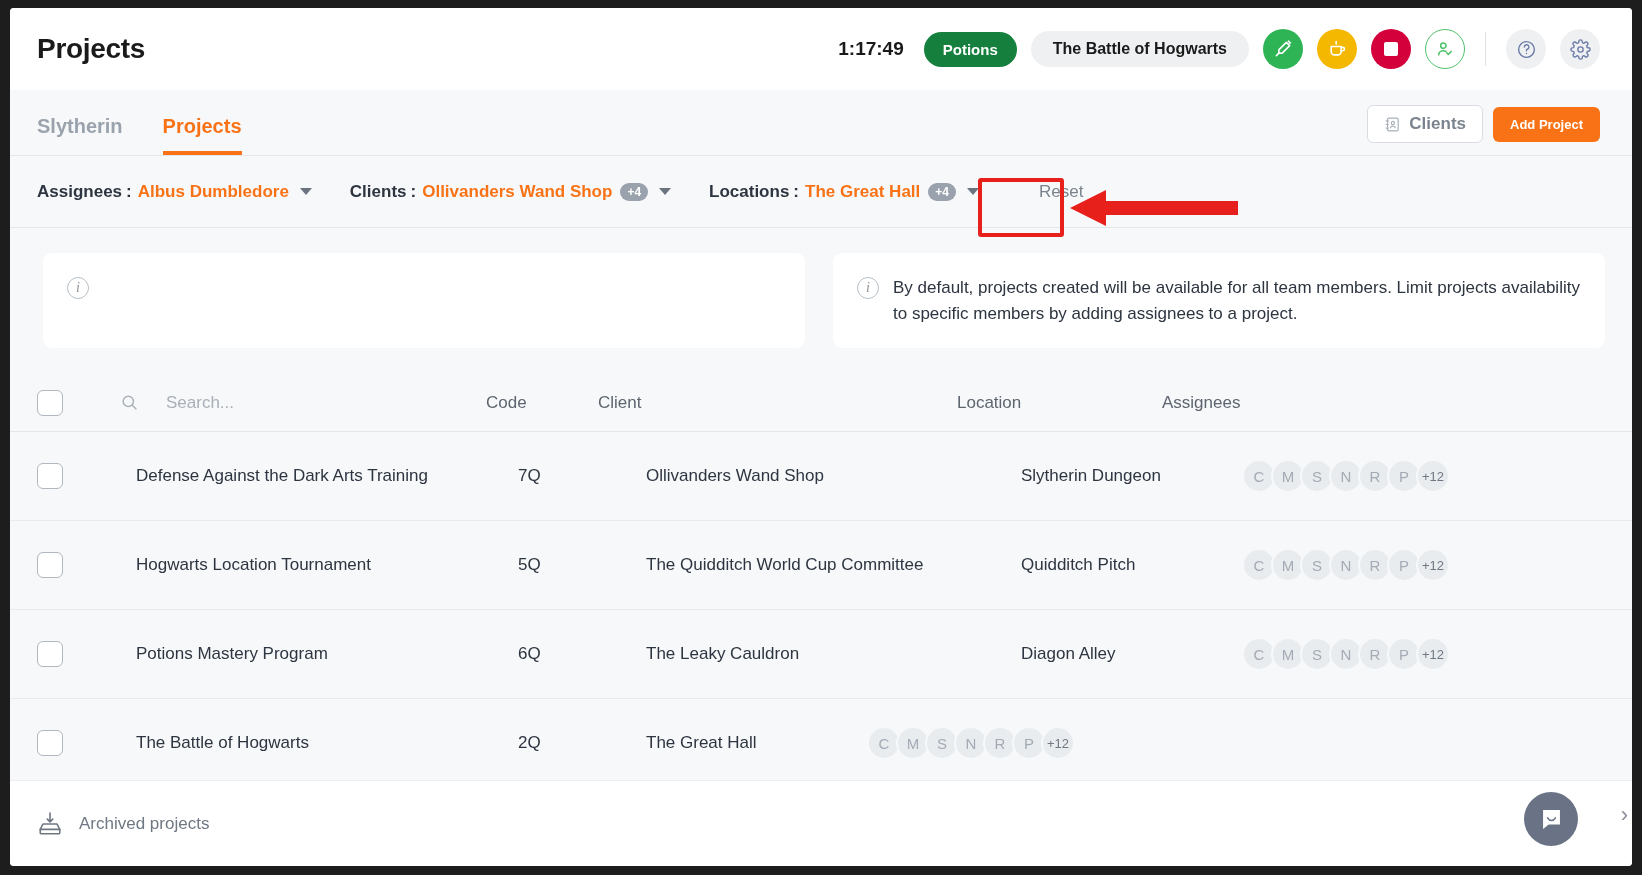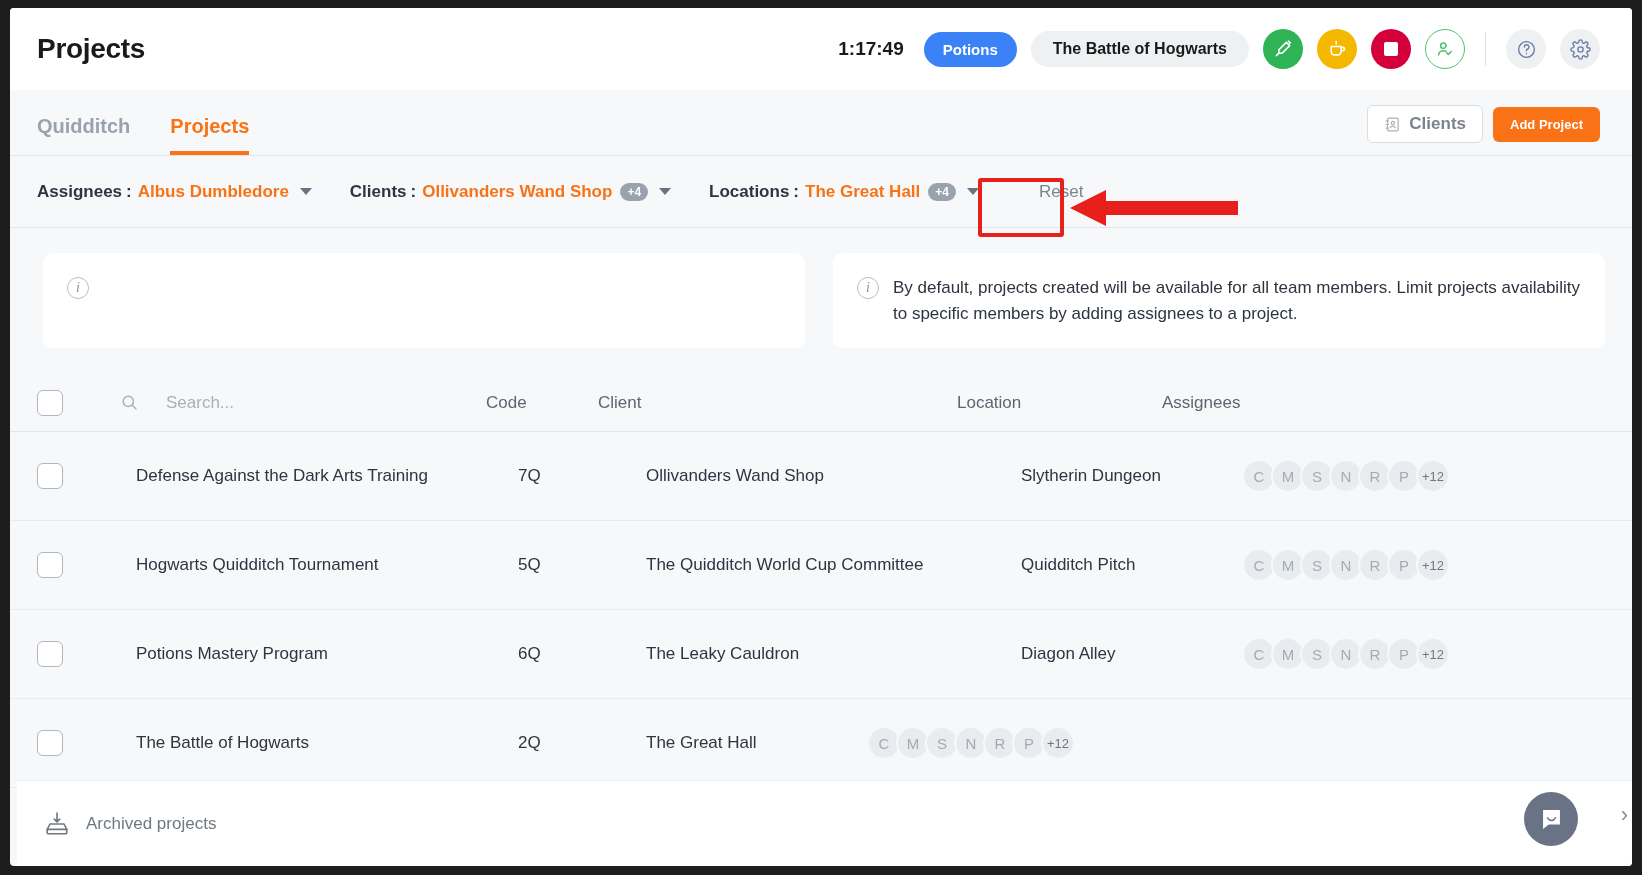--- a/index.html
+++ b/index.html
@@ -33,21 +33,21 @@
   .topbar-right {
     margin-left: auto;
     display: flex; align-items: center; gap: 14px;
   }
   .timer {
     font-size: 19px; font-weight: bold; color: #1a1a1a;
     font-family: "Liberation Sans", sans-serif;
     margin-right: 6px;
   }
   .pill-task {
-    background: #3b82f6; color: #fff;
+    background: #15803d; color: #fff;
     font-size: 15px; font-weight: bold;
     padding: 9px 19px; border-radius: 20px;
     white-space: nowrap;
   }
   .pill-project {
     background: #eef0f2; color: #1a1a1a;
     font-size: 16px; font-weight: bold;
     padding: 9px 22px; border-radius: 20px;
     white-space: nowrap;
   }
@@ -215,21 +215,20 @@
   .av.more { font-size: 13px; color: #6f7882; }
 
   
   .footer {
     position: absolute; left: 0; bottom: 0;
     width: 100%; height: 86px;
     background: #fff;
     display: flex; align-items: center;
     padding: 0 27px;
     border-top: 1px solid #eceef1;
-    margin-left: 7px;
   }
   .arch {
     display: flex; align-items: center; gap: 16px;
     font-size: 17px; color: #6f7882;
     cursor: pointer;
   }
   .chat-btn {
     position: absolute; right: 54px; bottom: 20px;
     width: 54px; height: 54px; border-radius: 50%;
     background: #6a7285;
@@ -298,21 +297,21 @@
         <svg width="21" height="21" viewBox="0 0 24 24" fill="none" stroke="#6c7ba8" stroke-width="1.6" stroke-linecap="round" stroke-linejoin="round">
           <circle cx="12" cy="12" r="3"></circle>
           <path d="M19.4 15a1.6 1.6 0 0 0 .3 1.8l.1.1a2 2 0 1 1-2.8 2.8l-.1-.1a1.6 1.6 0 0 0-1.8-.3 1.6 1.6 0 0 0-1 1.5V21a2 2 0 1 1-4 0v-.1A1.6 1.6 0 0 0 9 19.4a1.6 1.6 0 0 0-1.8.3l-.1.1a2 2 0 1 1-2.8-2.8l.1-.1a1.6 1.6 0 0 0 .3-1.8 1.6 1.6 0 0 0-1.5-1H3a2 2 0 1 1 0-4h.1A1.6 1.6 0 0 0 4.6 9a1.6 1.6 0 0 0-.3-1.8l-.1-.1a2 2 0 1 1 2.8-2.8l.1.1a1.6 1.6 0 0 0 1.8.3H9a1.6 1.6 0 0 0 1-1.5V3a2 2 0 1 1 4 0v.1a1.6 1.6 0 0 0 1 1.5 1.6 1.6 0 0 0 1.8-.3l.1-.1a2 2 0 1 1 2.8 2.8l-.1.1a1.6 1.6 0 0 0-.3 1.8V9a1.6 1.6 0 0 0 1.5 1H21a2 2 0 1 1 0 4h-.1a1.6 1.6 0 0 0-1.5 1z"></path>
         </svg>
       </div>
     </div>
   </div>
 
   <div class="tabrow">
     <div class="tabs">
-      <div class="tab">Quidditch</div>
+      <div class="tab">Slytherin</div>
       <div class="tab active">Projects</div>
     </div>
     <div class="tabrow-right">
       <div class="btn-clients">
         <svg width="17" height="17" viewBox="0 0 24 24" fill="none" stroke="#aab1b9" stroke-width="1.7" stroke-linecap="round" stroke-linejoin="round">
           <rect x="5" y="3" width="15" height="18" rx="2"></rect>
           <circle cx="12.5" cy="10" r="2.3"></circle>
           <path d="M9 16.5c.6-1.4 2-2.2 3.5-2.2s2.9.8 3.5 2.2"></path>
           <path d="M3 7h3M3 12h3M3 17h3"></path>
         </svg>
@@ -404,21 +403,21 @@
               <div class="av">R</div>
               <div class="av">P</div>
               <div class="av more">+12</div>
             </div>
      </div>
         </div>
         <div class="trow body">
           <div class="c-check">
        <div class="cb"></div>
      </div>
-     <div class="c-name">Hogwarts Quidditch Tournament</div>
+     <div class="c-name">Hogwarts Location Tournament</div>
      <div class="c-code">5Q</div>
      <div class="c-client">The Quidditch World Cup Committee</div>
      <div class="c-loc">Quidditch Pitch</div>
      <div class="c-assn">
        <div class="avatars">
               <div class="av">C</div>
               <div class="av">M</div>
               <div class="av">S</div>
               <div class="av">N</div>
               <div class="av">R</div>

